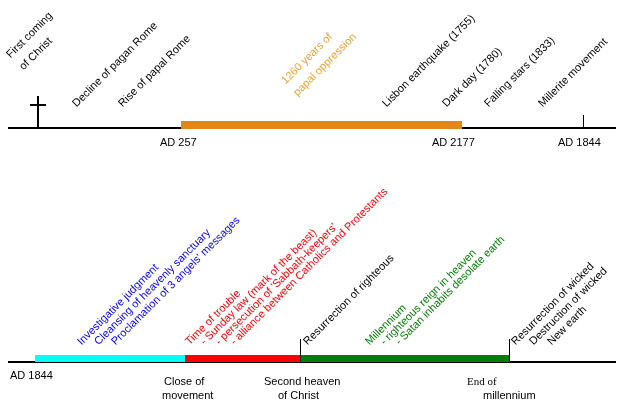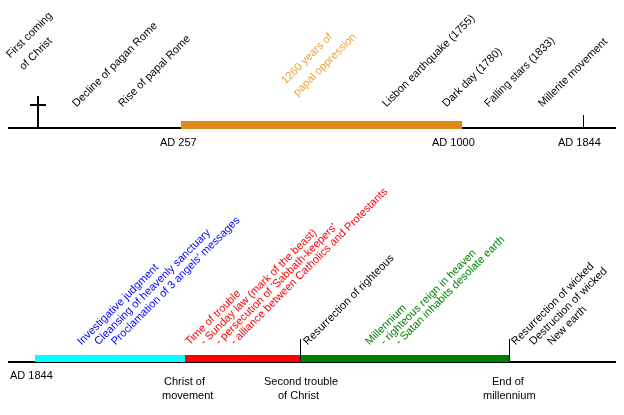--- a/index.html
+++ b/index.html
@@ -54,21 +54,21 @@
   <span class="rot" style="left:78px; top:97px;">Decline of pagan Rome</span>
   <span class="rot" style="left:124px; top:97px;">Rise of papal Rome</span>
   <span class="rot" style="left: 287px; top: 74px; color: rgb(240, 160, 48);">1260 years of</span>
   <span class="rot" style="left: 299px; top: 86px; color: rgb(240, 160, 48);">papal oppression</span>
   <span class="rot" style="left:388px; top:97px;">Lisbon earthquake (1755)</span>
   <span class="rot" style="left:448px; top:97px;">Dark day (1780)</span>
   <span class="rot" style="left:490px; top:97px;">Falling stars (1833)</span>
   <span class="rot" style="left:544px; top:97px;">Millerite movement</span>
 
   <span class="flat" style="left:160px; top:136px;">AD 257</span>
-  <span class="flat" style="left:432px; top:136px;">AD 1000</span>
+  <span class="flat" style="left:432px; top:136px;">AD 2177</span>
   <span class="flat" style="left:558px; top:136px;">AD 1844</span>
 
   <div class="hline" style="left:8px; top:361px; width:608px;"></div>
 
   <div class="bar" style="left: 35px; top: 355px; width: 150px; height: 7px; background: rgb(0, 255, 255);"></div>
   <div class="bar" style="left: 185px; top: 355px; width: 116px; height: 7px; background: rgb(255, 0, 0);"></div>
   <div class="bar" style="left: 301px; top: 355px; width: 209px; height: 7px; background: rgb(0, 128, 0);"></div>
 
   <div class="vtick" style="left:300px; top:339px; height:22px;"></div>
   <div class="vtick" style="left:509px; top:339px; height:22px;"></div>
@@ -82,20 +82,20 @@
   <span class="rot" style="left: 236px; top: 335px; color: rgb(255, 0, 0);">- alliance between Catholics and Protestants</span>
   <span class="rot" style="left:309px; top:335px;">Resurrection of righteous</span>
   <span class="rot" style="left: 371px; top: 335px; color: rgb(0, 128, 0);">Millennium</span>
   <span class="rot" style="left: 386px; top: 335px; color: rgb(0, 128, 0);">- righteous reign in heaven</span>
   <span class="rot" style="left: 401px; top: 335px; color: rgb(0, 128, 0);">- Satan inhabits desolate earth</span>
   <span class="rot" style="left:517px; top:335px;">Resurrection of wicked</span>
   <span class="rot" style="left:535px; top:335px;">Destruction of wicked</span>
   <span class="rot" style="left:553px; top:335px;">New earth</span>
 
   <span class="flat" style="left:10px; top:369px;">AD 1844</span>
-  <span class="flat" style="left:164px; top:375px;">Christ of</span>
+  <span class="flat" style="left:164px; top:375px;">Close of</span>
   <span class="flat" style="left:162px; top:389px;">movement</span>
-  <span class="flat" style="left:264px; top:375px;">Second trouble</span>
+  <span class="flat" style="left:264px; top:375px;">Second heaven</span>
   <span class="flat" style="left:278px; top:389px;">of Christ</span>
-  <span class="flat" style="left:492px; top:375px;">End of</span>
+  <span class="flat" style="left:467px; top:375px;font-family:Liberation Serif, serif;">End of</span>
   <span class="flat" style="left:483px; top:389px;">millennium</span>
 
 </div>
 
 </body></html>

